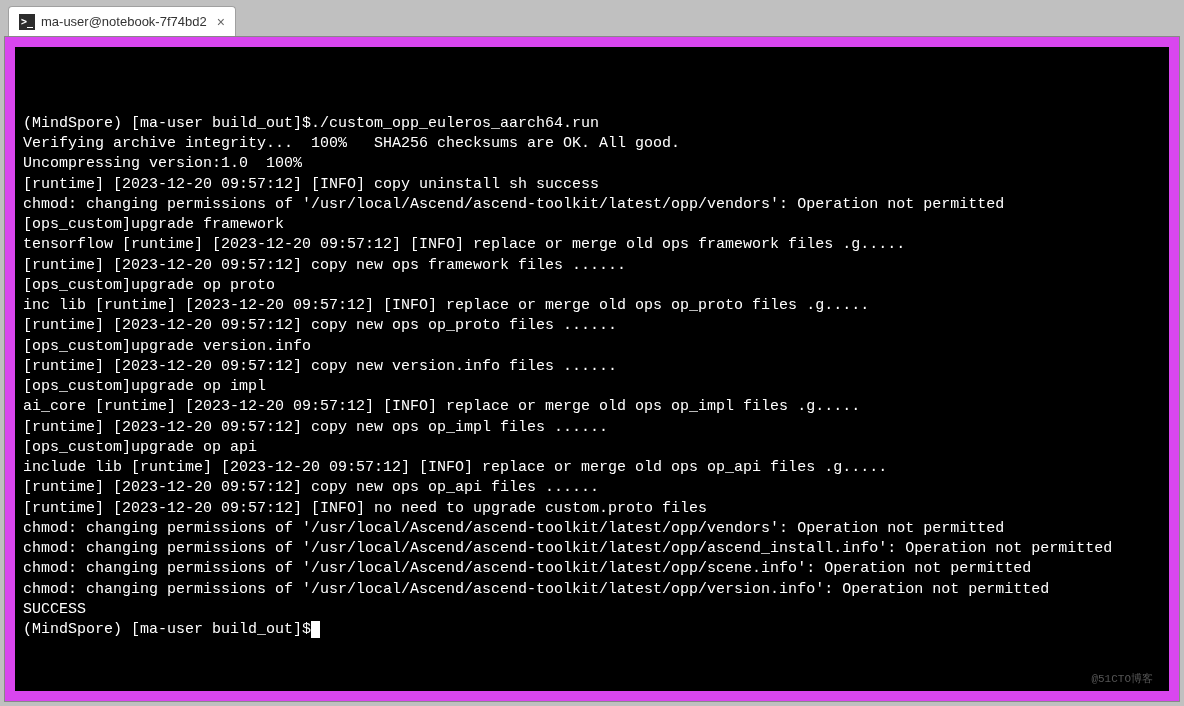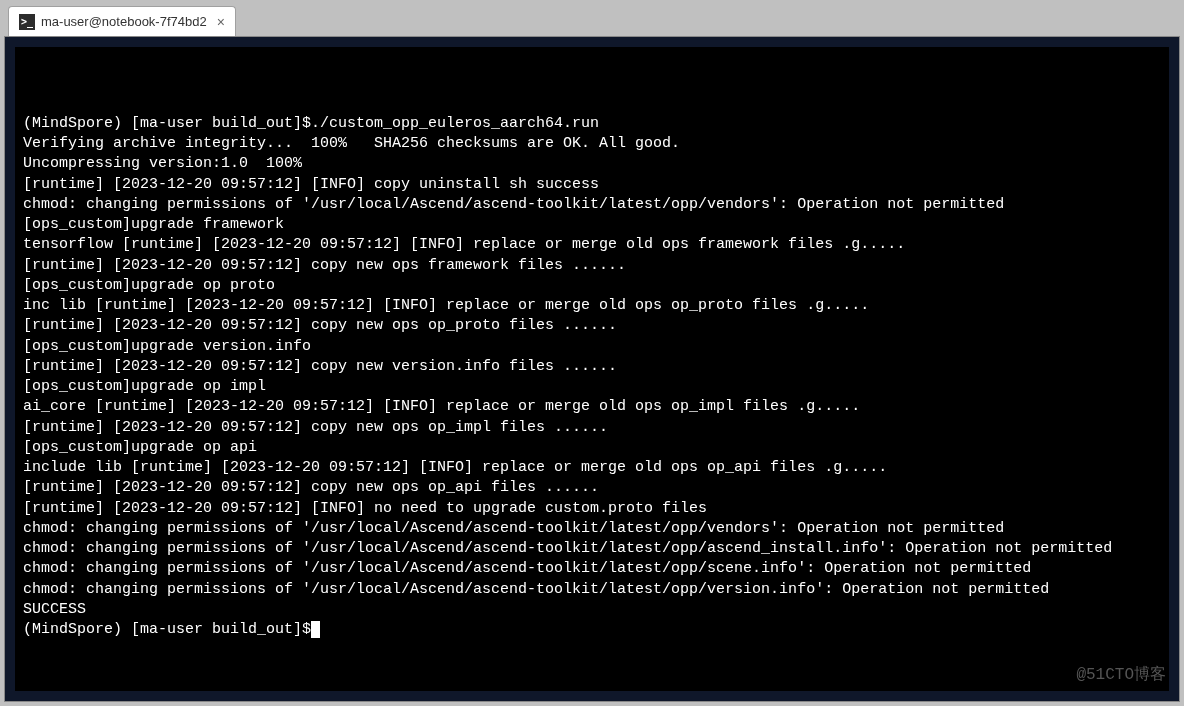--- a/index.html
+++ b/index.html
@@ -46,21 +46,21 @@
       font-family: monospace;
       font-weight: bold;
     }
     .tab-close {
       font-size: 14px;
       color: #666;
       cursor: pointer;
       margin-left: 4px;
     }
     .terminal-container {
-      background: #0f172a;
+      background: #d946ef;
       border: 1px solid #888;
       margin: 0 4px 4px 4px;
       height: calc(706px - 36px - 4px);
       padding: 10px;
     }
     .terminal {
       background: #000000;
       color: #ffffff;
       font-family: "Consolas", "Courier New", monospace;
       font-size: 15px;
@@ -77,23 +77,23 @@
     }
     .cursor {
       display: inline-block;
       width: 9px;
       height: 17px;
       background: #ffffff;
       vertical-align: text-bottom;
     }
     .watermark {
       position: absolute;
-      right: 3px;
+      right: 16px;
       bottom: 4px;
-      font-size: 16px;
+      font-size: 11px;
       color: #555;
     }
   </style>
 </head>
 <body>
 
 <div class="tab-bar">
   <div class="tab">
     <span class="tab-icon">&gt;_</span>
     <span>ma-user@notebook-7f74bd2</span>

